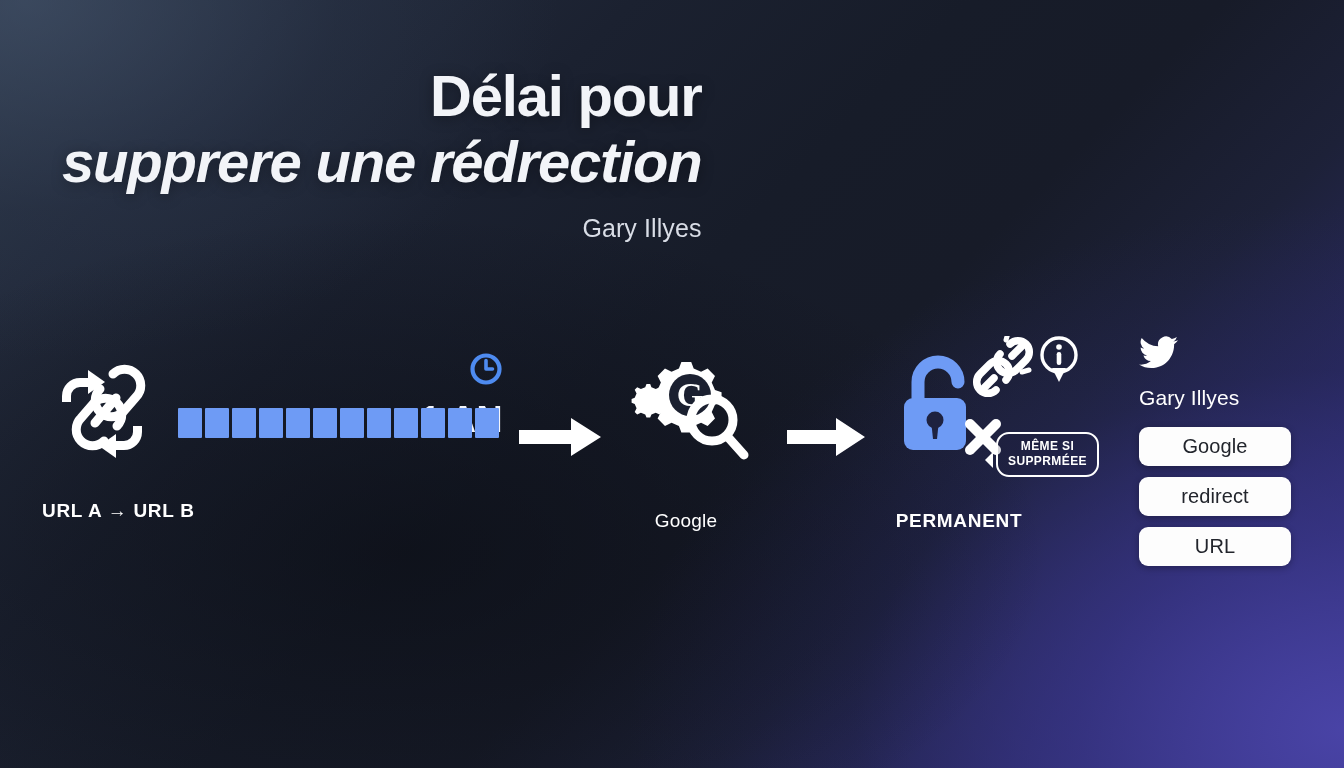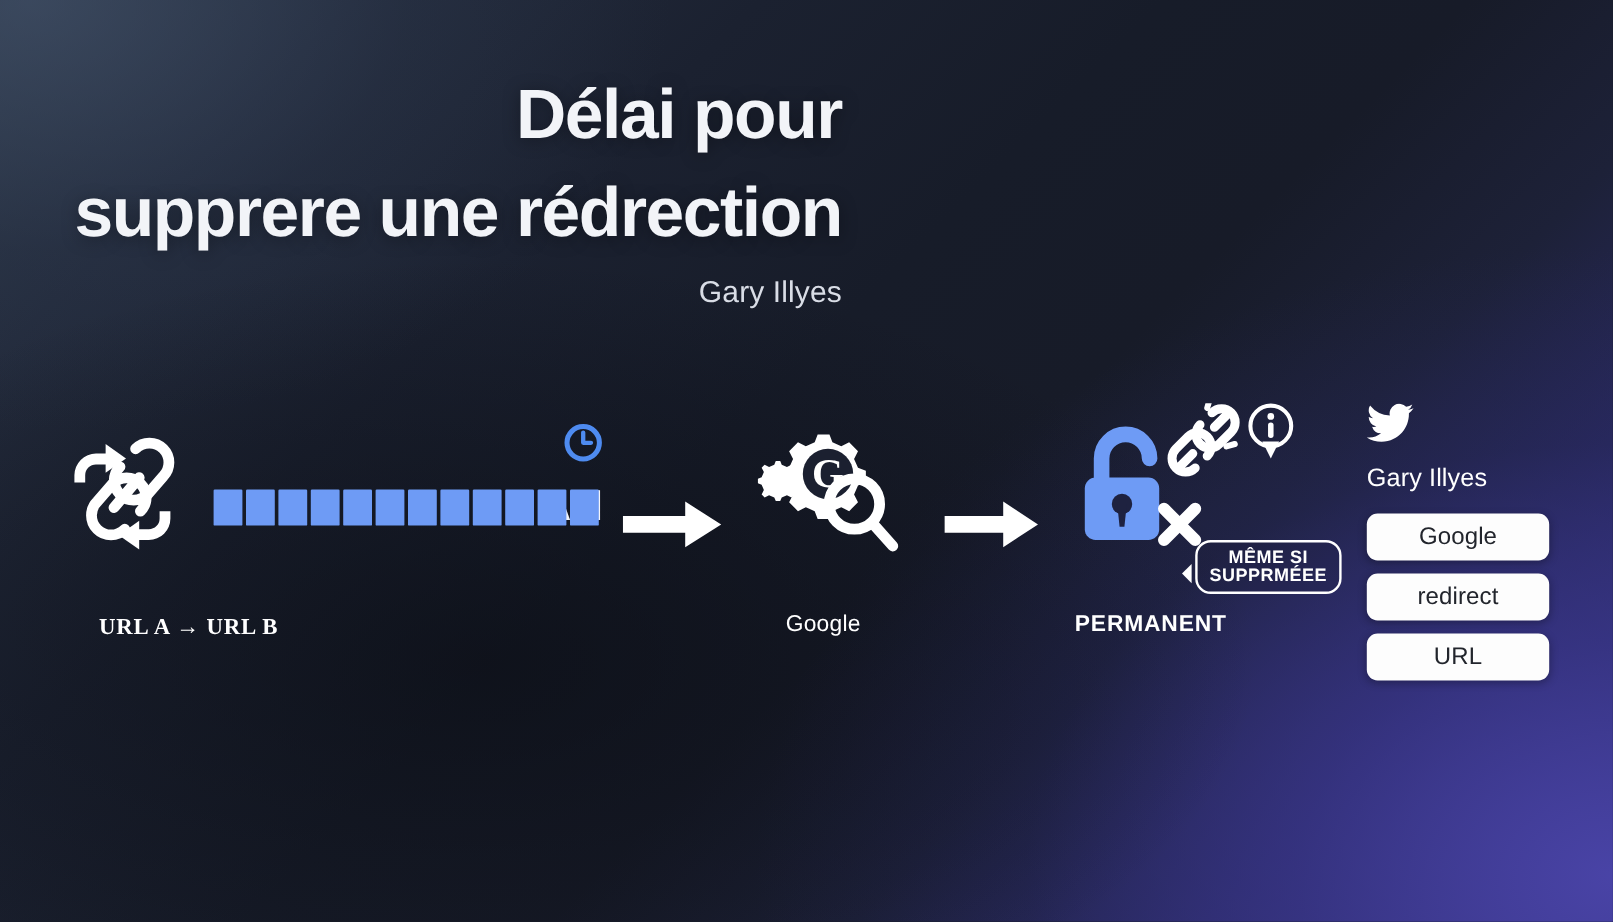--- a/index.html
+++ b/index.html
@@ -53,39 +53,39 @@
 
   .stage{ position:absolute; inset:0; }
 
   
   .header{ position:absolute; left:62px; top:66px;text-align:right; }
   .title{
     font-size:58px; line-height:60px; font-weight:bold;
     color:#f2f4f8; letter-spacing:-1.2px;
     text-shadow:0 2px 14px rgba(0,0,0,.35);
   }
-  .title .l2{ display:block; margin-top:22px; }
+  .title .l2{ display:block; margin-top:6px;font-style:italic; }
   .subtitle{
     margin-top:22px; font-size:25px; color:#d9dde6; font-weight:400;
     letter-spacing:.1px;
   }
 
   
   .flow{ position:absolute; left:0; top:330px; width:1344px; height:230px; }
   .node{ position:absolute; }
   .node-label{
     position:absolute; top:152px; left:0; width:100%;
     text-align:center; color:#fff; font-size:19px; letter-spacing:.2px;
     white-space:nowrap;
   }
   .node-label.bold{ font-weight:bold; letter-spacing:.7px;text-align:center; }
 
   
   #node-redirect{ left:52px; top:30px; width:100px; height:110px; }
-  #node-redirect .node-label{ top:152px; left:-10px; width:190px; text-align:right; font-weight:bold;font-family:Liberation Serif, serif; }
+  #node-redirect .node-label{ top:140px; left:-10px; width:190px; text-align:left; font-weight:bold; }
 
   
   #node-timer{ left:178px; top:22px; width:325px; height:100px; }
   .timer-head{ display:flex; align-items:flex-end; gap:12px; height:42px;flex-direction:column; }
   .timer-text{ font-size:36px; font-weight:bold; color:#f3f5fa; letter-spacing:.5px; line-height:36px; }
   .timer-bar{ display:flex; gap:3px; margin-top:14px; }
   .seg{ width:24px; height:30px; background:#6E9BF5; border-radius:1px; }
 
   
   .arrow{ position:absolute; top:84px; }
@@ -98,24 +98,24 @@
 
   
   #node-permanent{ left:900px; top:24px; width:118px; height:118px; }
   #node-permanent .node-label{ top:156px; left:-30px; width:178px; }
 
   .broken-chain{ position:absolute; left:72px; top:-18px; }
   .xmark{ position:absolute; left:62px; top:62px; }
   .info-pin{ position:absolute; left:138px; top:-20px; }
 
   .bubble{
-    position:absolute; left:96px; top:96px;
+    position:absolute; left:96px; top:78px;
     border:2.5px solid #ffffff; border-radius:13px;
     padding:5px 10px 6px;
-    color:#fff; font-size:15px; font-weight:bold; line-height:15px;
+    color:#fff; font-size:12px; font-weight:bold; line-height:15px;
     text-align:center; letter-spacing:.4px; white-space:nowrap;
     background:rgba(26,27,56,.18);
   }
   .bubble::after{
     content:""; position:absolute; left:-13px; top:18px;
     border:8px solid transparent; border-right-color:#fff; border-left:0;
   }
 
   
   .tw-card{ position:absolute; left:1139px; top:336px; width:152px; }

